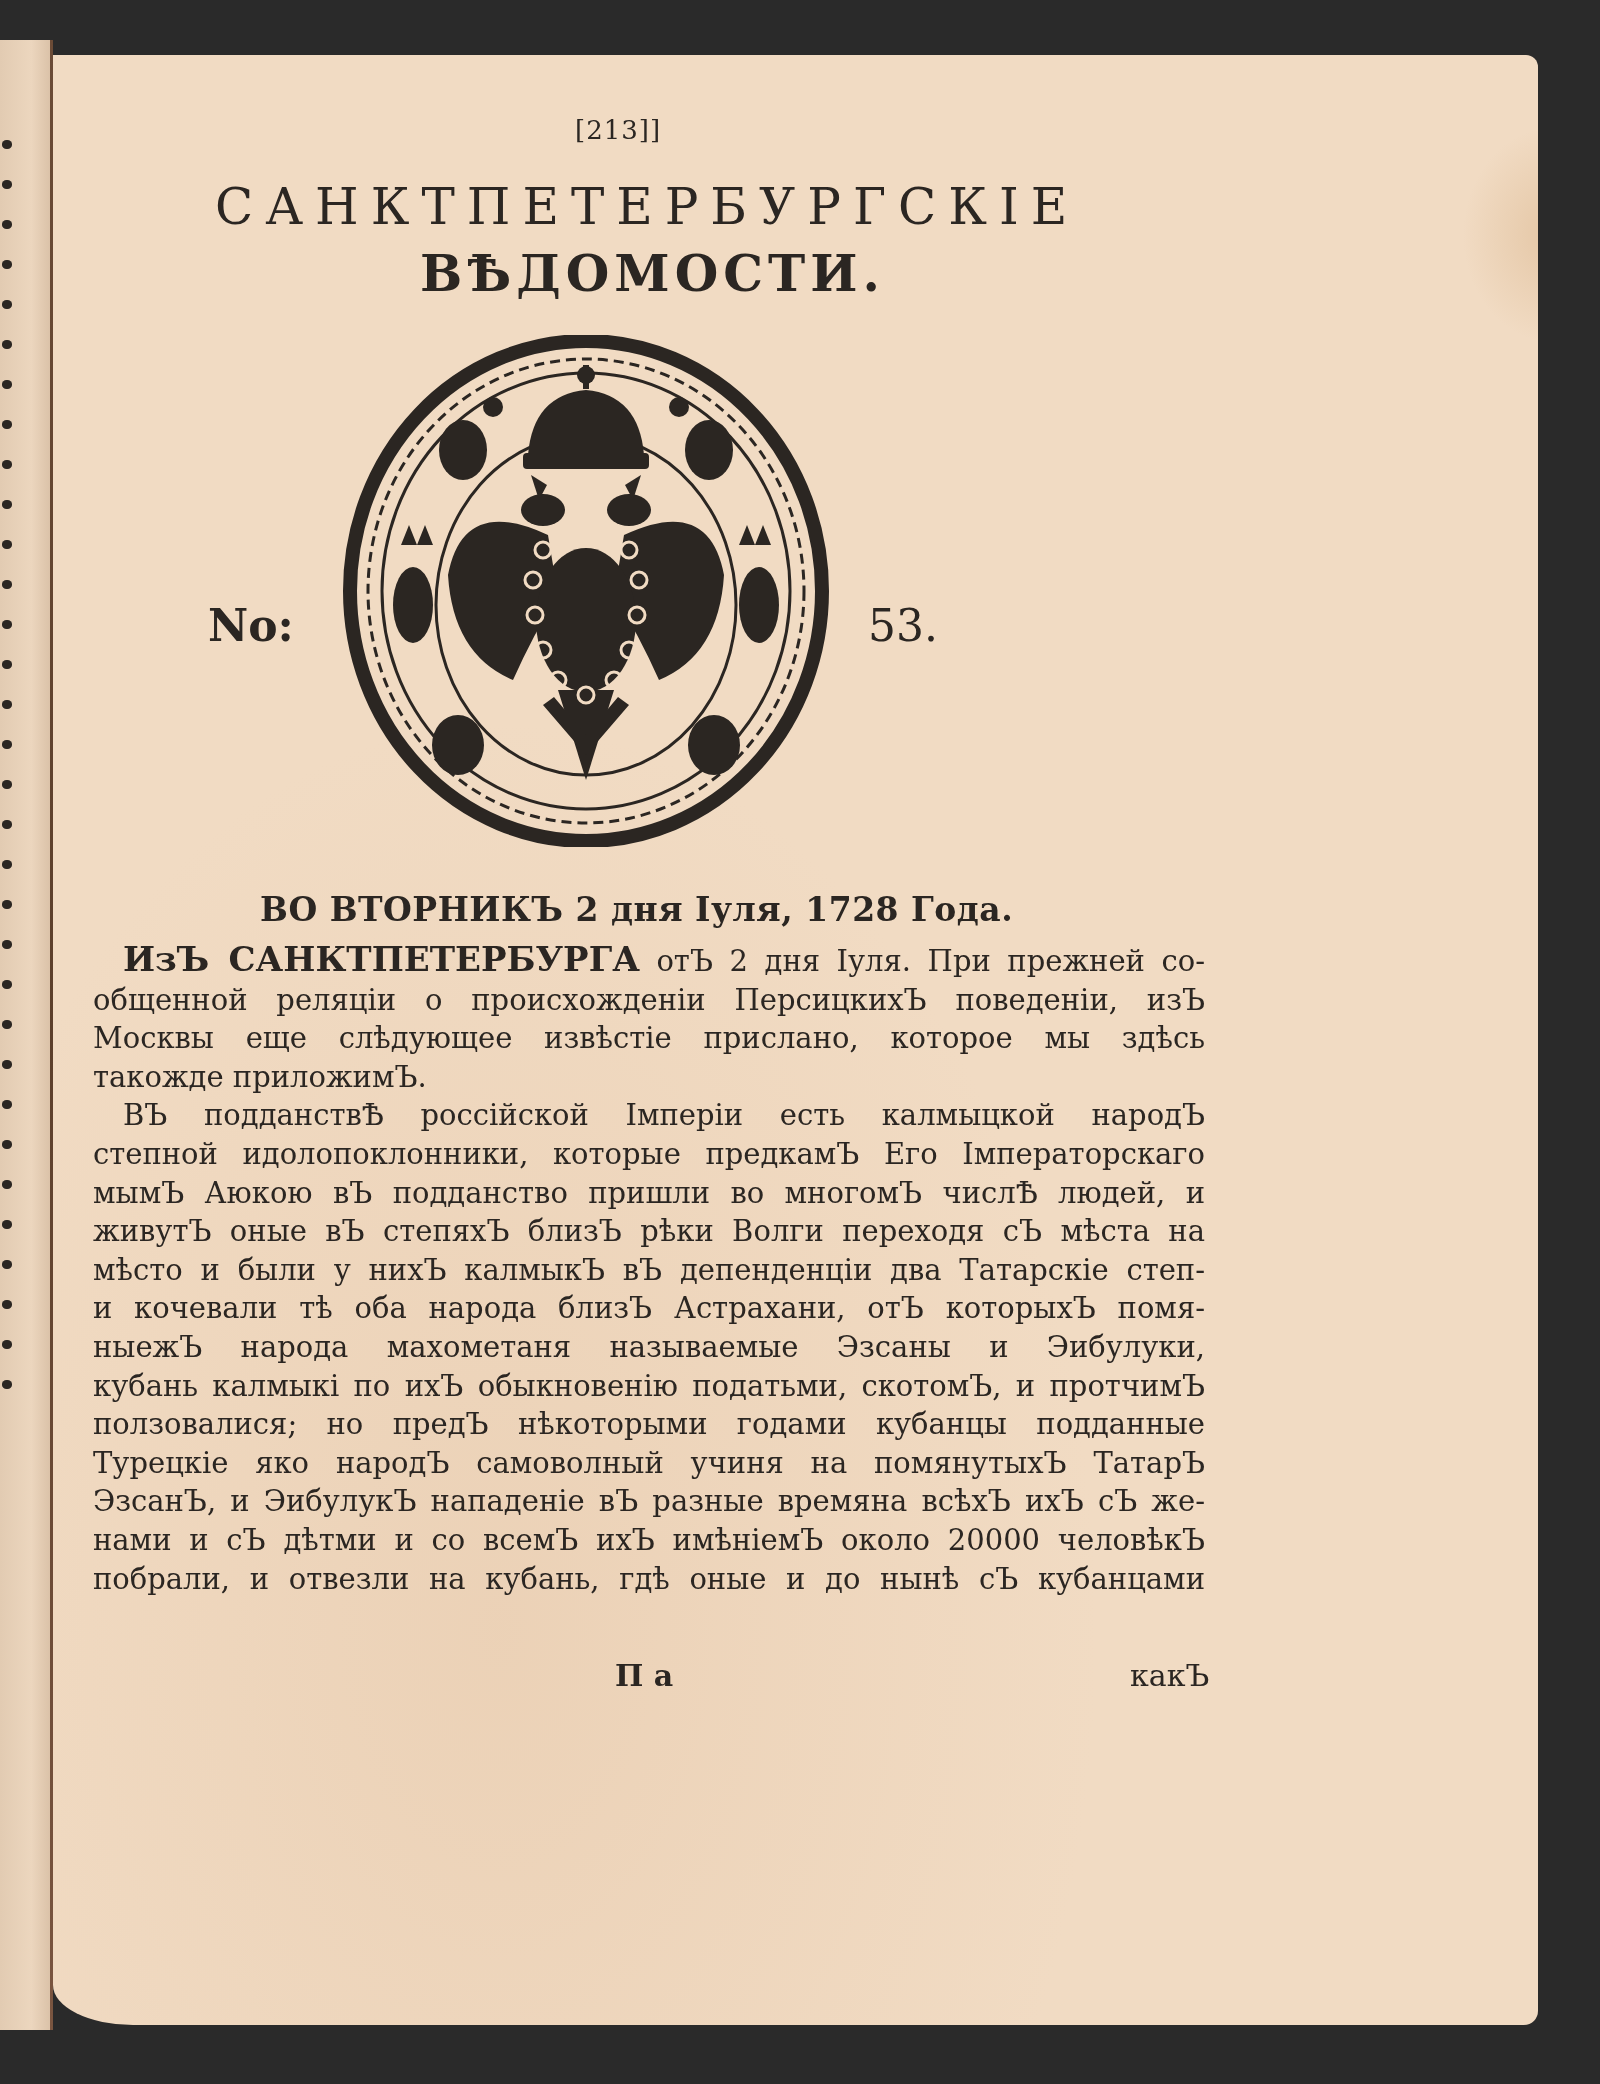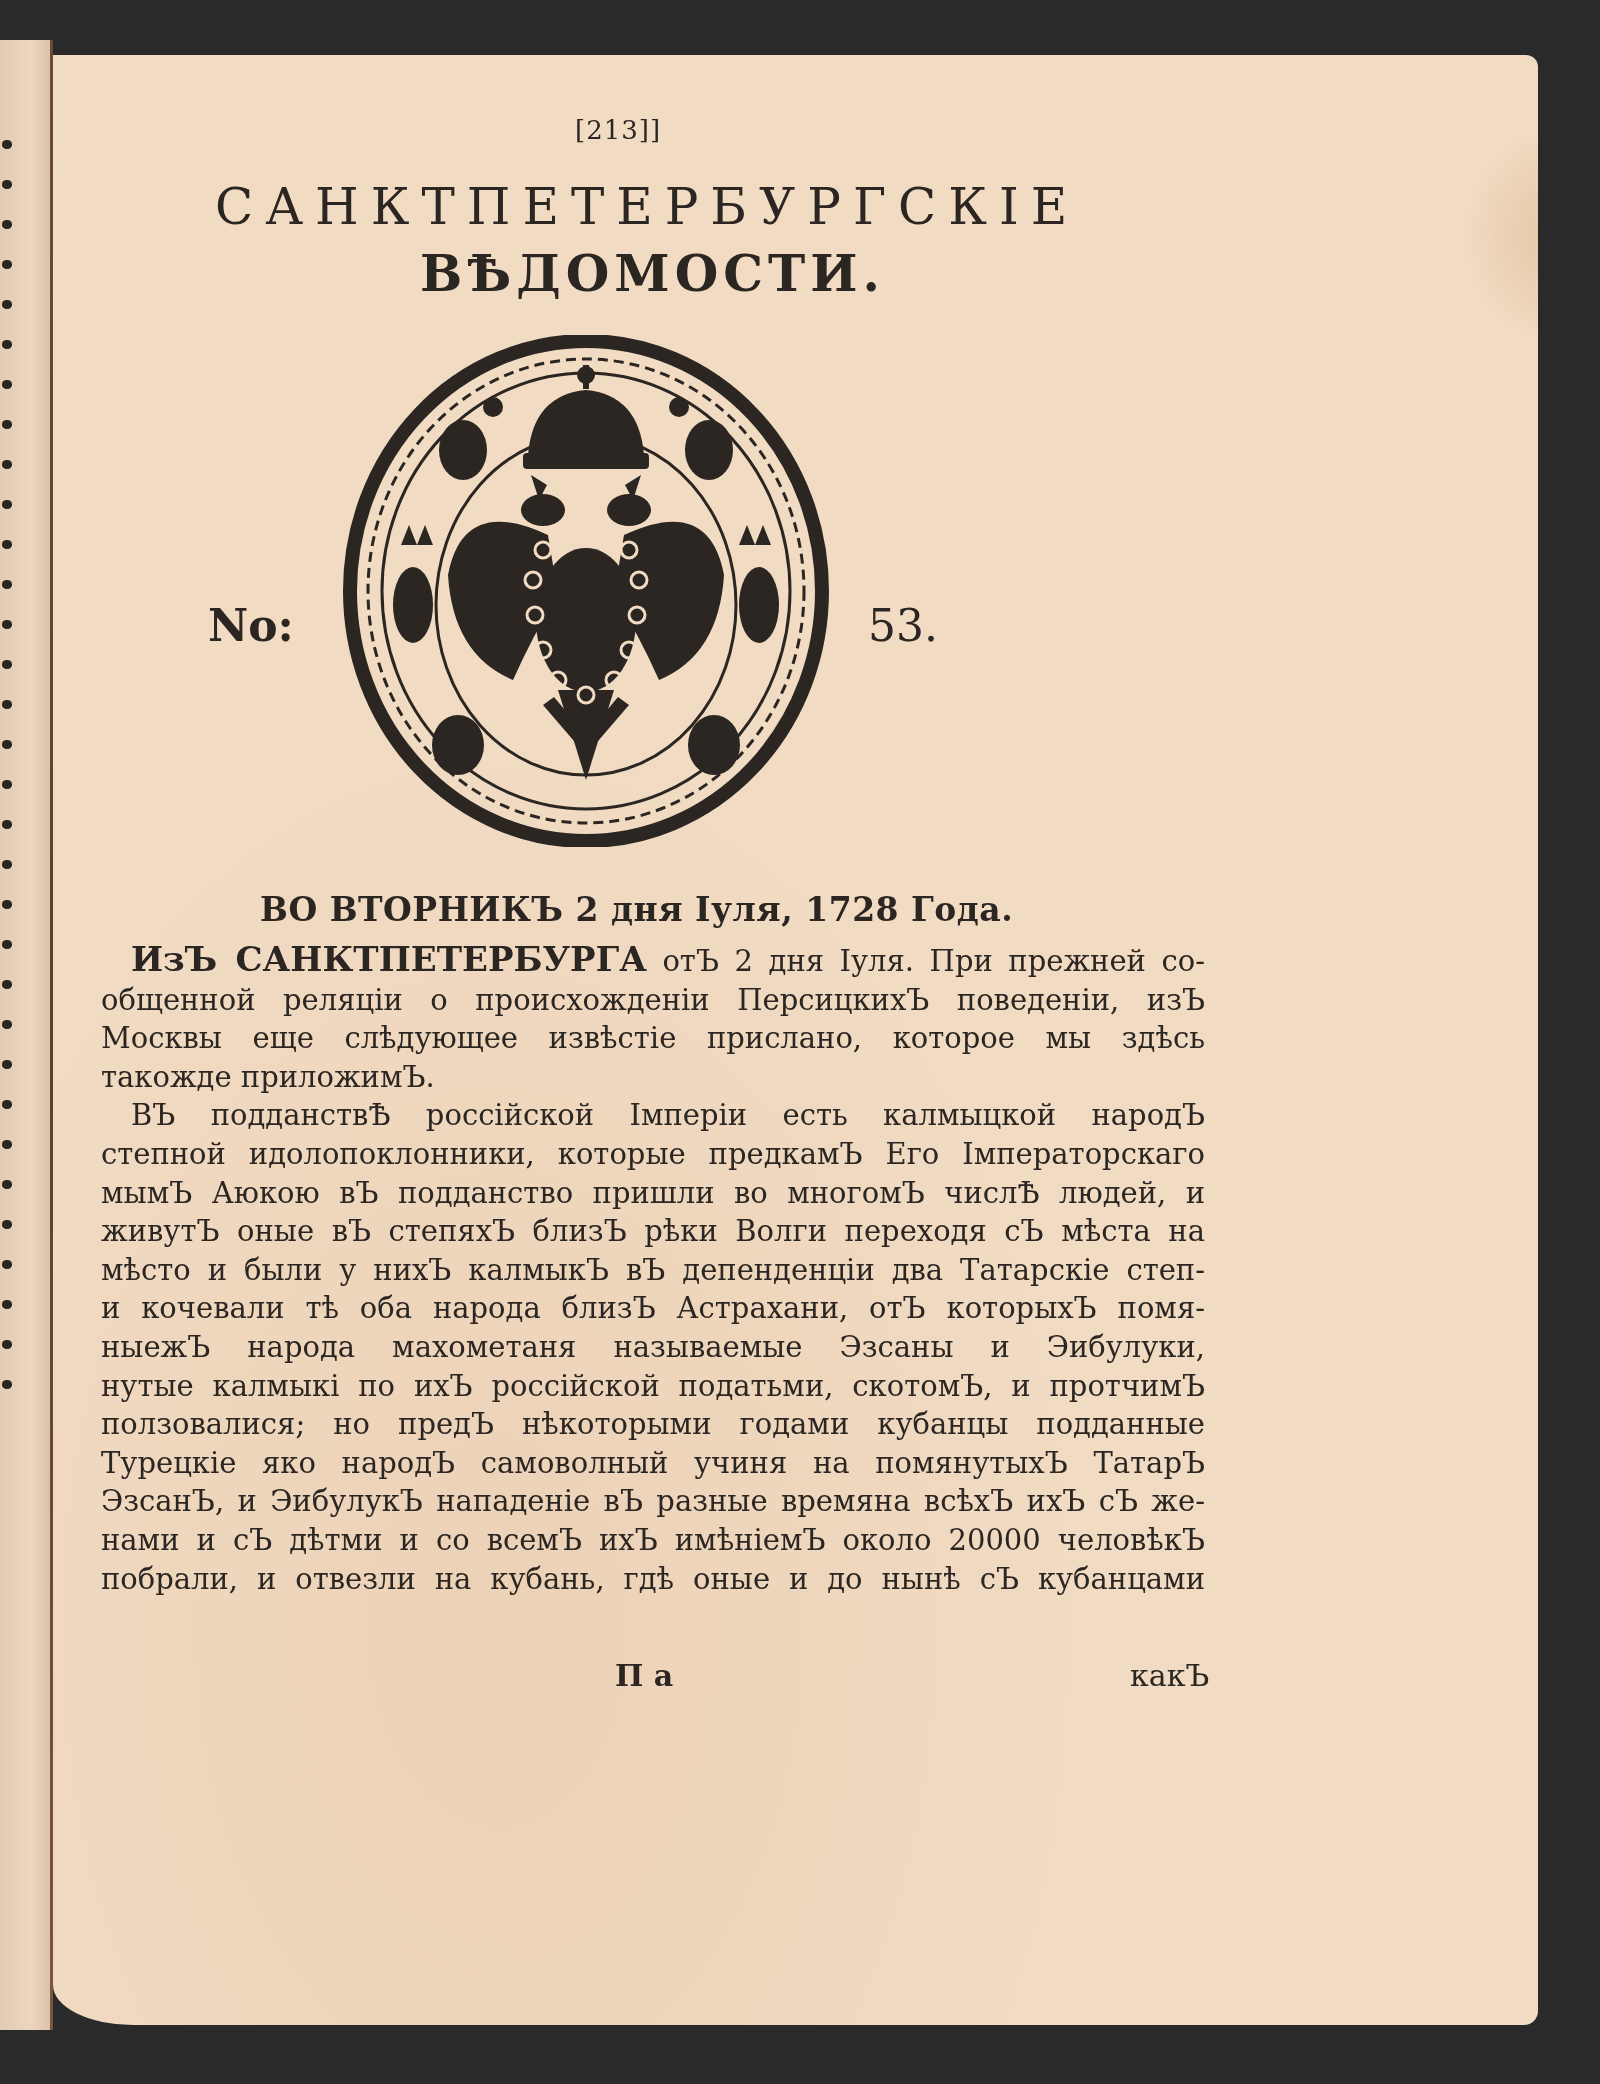--- a/index.html
+++ b/index.html
@@ -39,21 +39,21 @@
   .title2 { left:420px; top:244px; font-size:50px; letter-spacing:5px; font-weight:bold; }
   .issue-label { left:208px; top:600px; font-size:44px; font-weight:bold; }
   .issue-number { left:868px; top:600px; font-size:44px; }
   .emblem { left:343px; top:335px; width:486px; height:512px; }
   .date-line { left:260px; top:890px; font-size:33px; font-weight:bold; letter-spacing:0.5px; }
   .body-text {
     position:absolute; left:93px; top:940px; width:1112px;
     font-size:29px; line-height:38.6px; text-align:justify;
     font-family:"DejaVu Serif", serif;
   }
-  .body-line { display:block; white-space:nowrap; text-align-last:justify;margin-left:8px; }
+  .body-line { display:block; white-space:nowrap; text-align-last:justify; }
   .body-line.last { text-align-last:left; }
   .body-line.indent { padding-left:30px; }
   .lead { font-size:34px; font-weight:bold; }
   .sig { left:615px; top:1658px; font-size:30px; font-weight:bold; }
   .catch { left:1130px; top:1658px; font-size:30px; }
 </style>
 </head>
 <body>
 
 <div class="prev-page">
@@ -163,21 +163,21 @@
   <span class="body-line">общенной реляціи о происхожденіи ПерсицкихЪ поведеніи, изЪ</span>
   <span class="body-line">Москвы еще слѣдующее извѣстіе прислано, которое мы здѣсь</span>
   <span class="body-line last">такожде приложимЪ.</span>
   <span class="body-line indent">ВЪ подданствѢ россійской Імперіи есть калмыцкой народЪ</span>
   <span class="body-line">степной идолопоклонники, которые предкамЪ Его Імператорскаго</span>
   <span class="body-line">мымЪ Аюкою вЪ подданство пришли во многомЪ числѢ людей, и</span>
   <span class="body-line">живутЪ оные вЪ степяхЪ близЪ рѣки Волги переходя сЪ мѣста на</span>
   <span class="body-line">мѣсто и были у нихЪ калмыкЪ вЪ депенденціи два Татарскіе степ-</span>
   <span class="body-line">и кочевали тѣ оба народа близЪ Астрахани, отЪ которыхЪ помя-</span>
   <span class="body-line">ныежЪ народа махометаня называемые Эзсаны и Эибулуки,</span>
-  <span class="body-line">нутые калмыкі по ихЪ россійской податьми, скотомЪ, и протчимЪ</span>
+  <span class="body-line">кубань калмыкі по ихЪ обыкновенію податьми, скотомЪ, и протчимЪ</span>
   <span class="body-line">ползовалися; но предЪ нѣкоторыми годами кубанцы подданные</span>
   <span class="body-line">Турецкіе яко народЪ самоволный учиня на помянутыхЪ ТатарЪ</span>
   <span class="body-line">ЭзсанЪ, и ЭибулукЪ нападеніе вЪ разные времяна всѣхЪ ихЪ сЪ же-</span>
   <span class="body-line">нами и сЪ дѣтми и со всемЪ ихЪ имѣніемЪ около 20000 человѣкЪ</span>
   <span class="body-line">побрали, и отвезли на кубань, гдѣ оные и до нынѣ сЪ кубанцами</span>
 </div>
 
 <div class="abs sig">П а</div>
 <div class="abs catch">какЪ</div>
 

